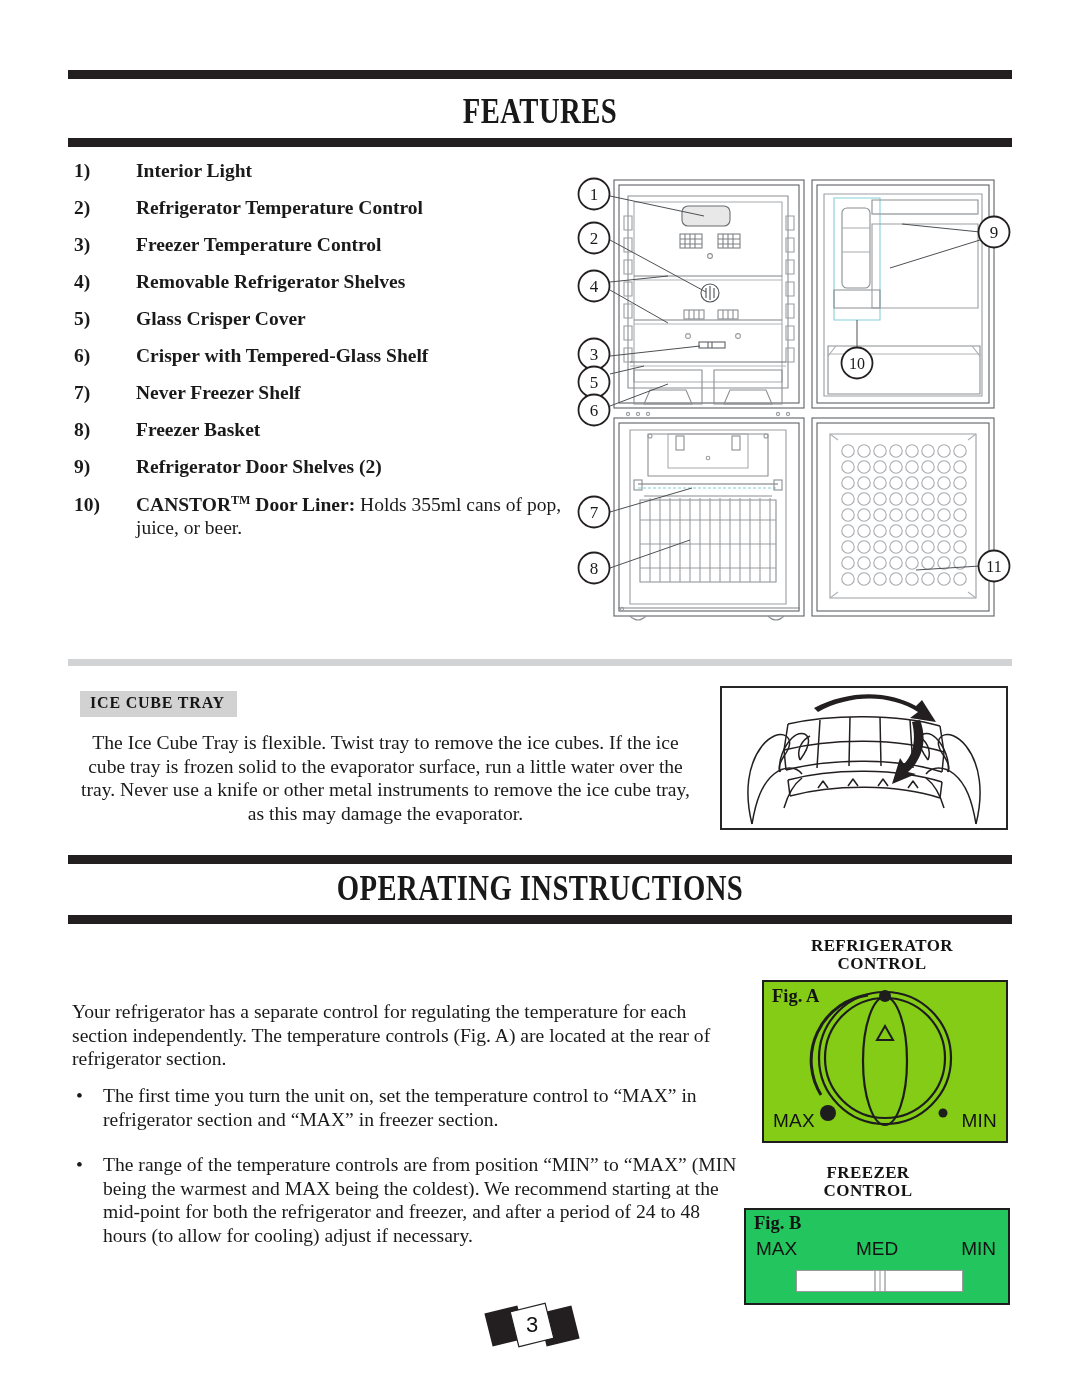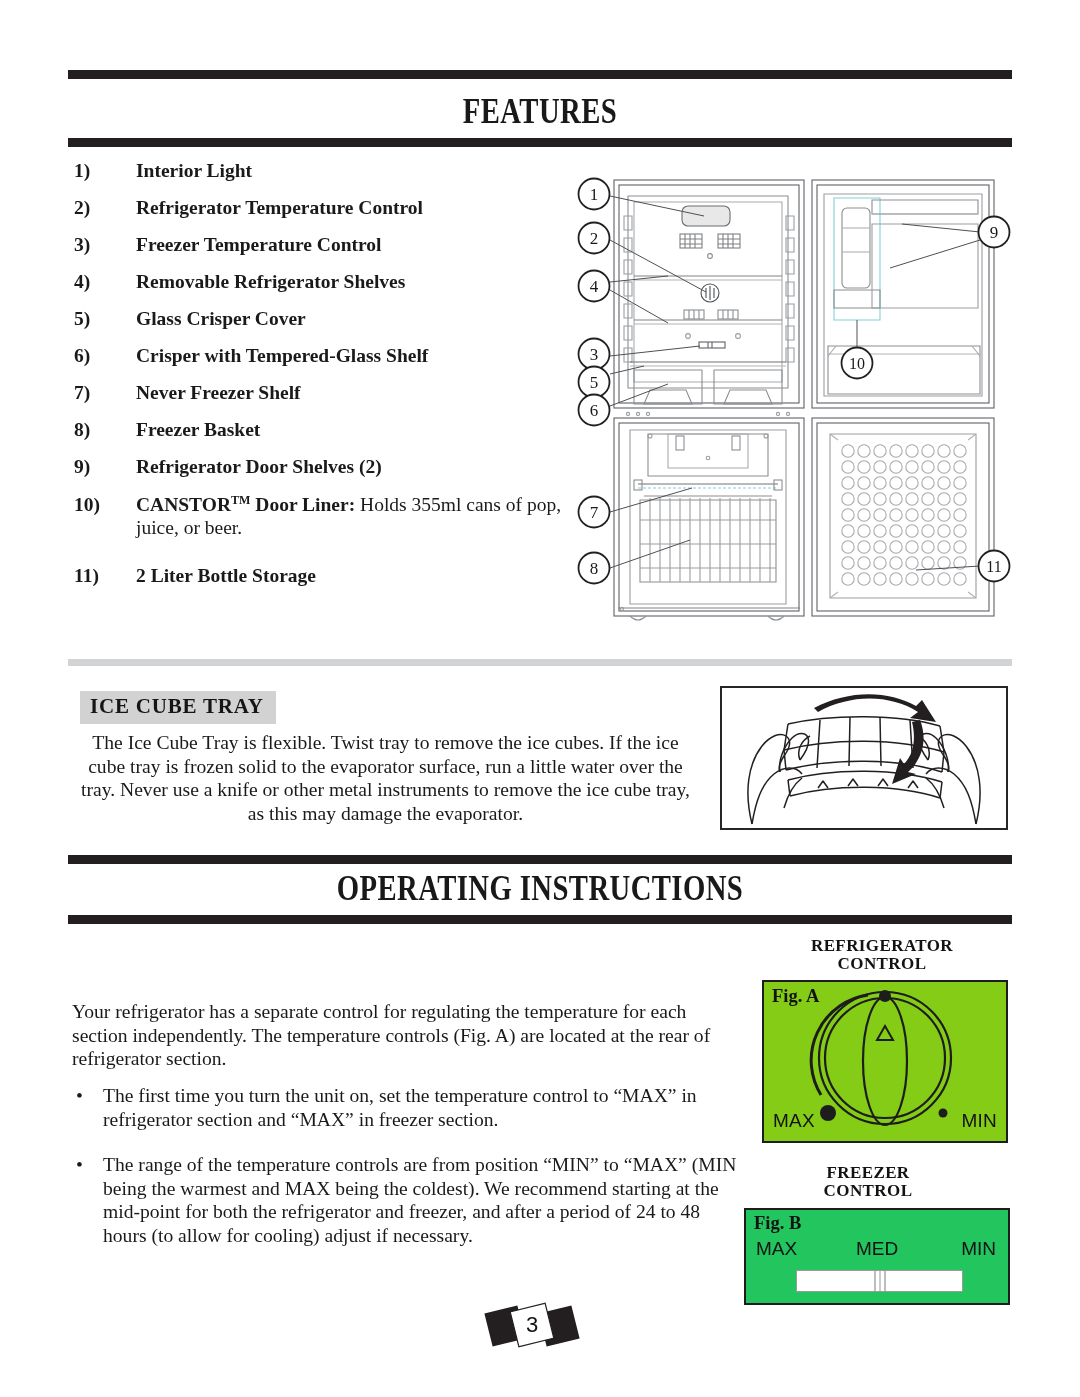--- a/index.html
+++ b/index.html
@@ -105,21 +105,21 @@
     position: absolute;
     background: #d2d2d2;
     font-weight: bold;
     color: #151515;
     text-align: center;
   }
   #ice-head {
     left: 80px;
     top: 691px;
     padding: 3px 12px 5px 10px;
-    font-size: 21px;
+    font-size: 16px;
     letter-spacing: 0.8px;
     text-align: left;
   }
   #temp-head {
     left: 72px;
     top: 942px;
     width: 198px;
     padding: 5px 6px 7px;
     font-size: 20.5px;
     line-height: 1.12;
@@ -360,24 +360,20 @@
     <div class="feat-row">
       <span class="feat-num">9)</span>
       <span class="feat-text-wrap"><span class="feat-label">Refrigerator Door Shelves (2)</span></span>
     </div>
 
     <div class="feat-row" style="margin-bottom:25px;">
       <span class="feat-num">10)</span>
       <span class="feat-text-wrap"><span class="feat-label"><span>CANSTOR</span><span class="tm">TM</span><span> Door Liner:</span></span><span class="reg"> Holds 355ml cans of pop, juice, or beer.</span></span>
     </div>
 
-    <div class="feat-row">
-      <span class="feat-num">11)</span>
-      <span class="feat-text-wrap"><span class="feat-label">2 Liter Bottle Storage</span></span>
-    </div>
   </div>
 
   <div id="fridge-figure">
     <svg width="444" height="470" viewBox="0 0 444 470" xmlns="http://www.w3.org/2000/svg">
       <g fill="none" stroke="#5f6266" stroke-width="1.1">
 
         <rect x="42" y="12" width="190" height="228"></rect>
         <rect x="47" y="17" width="180" height="218"></rect>
 
         <path d="M56 28 h160 v192 h-160 z" stroke="#8b8e92"></path>

